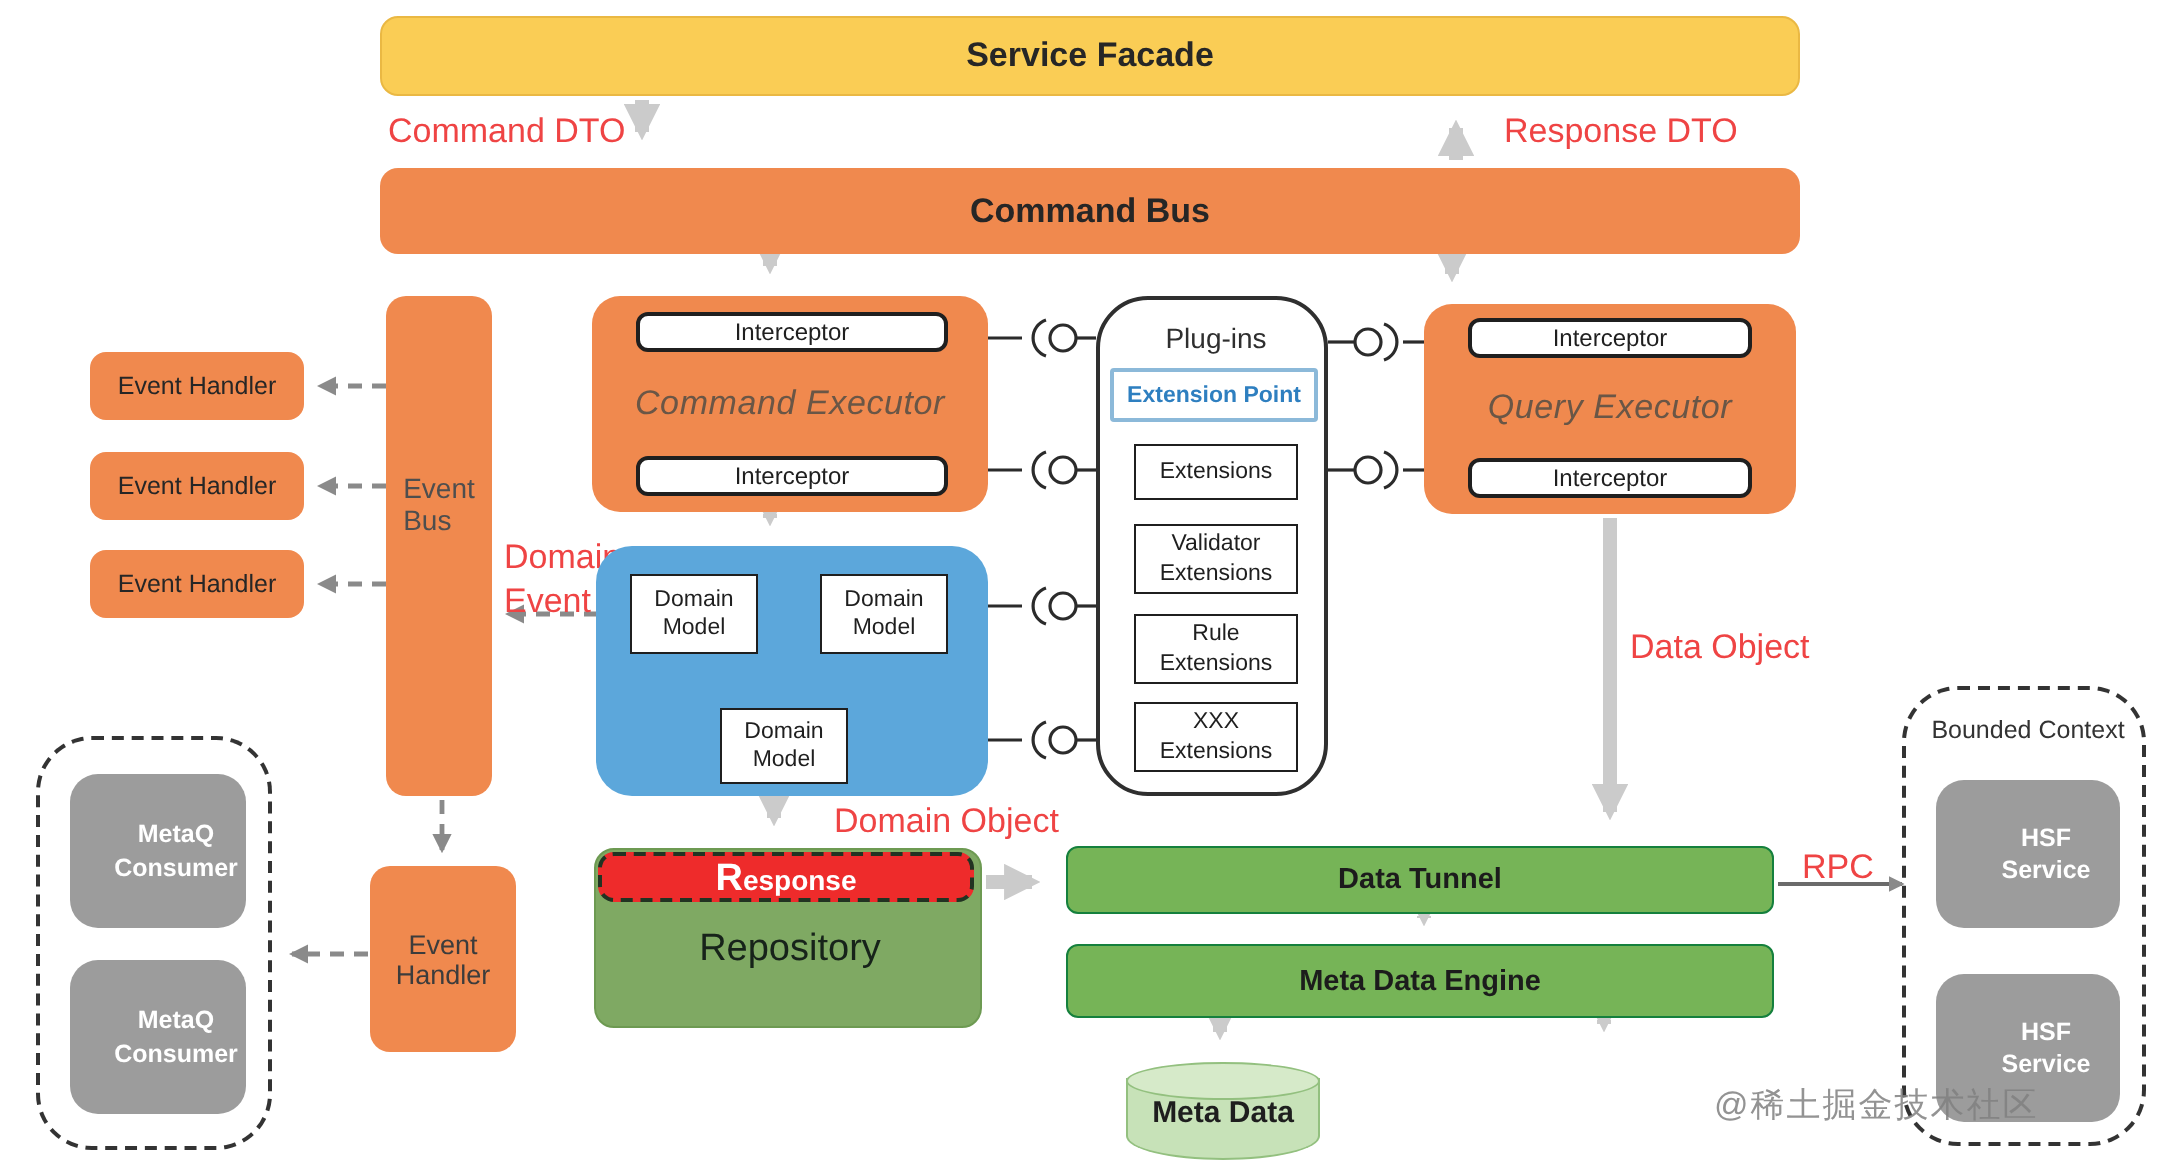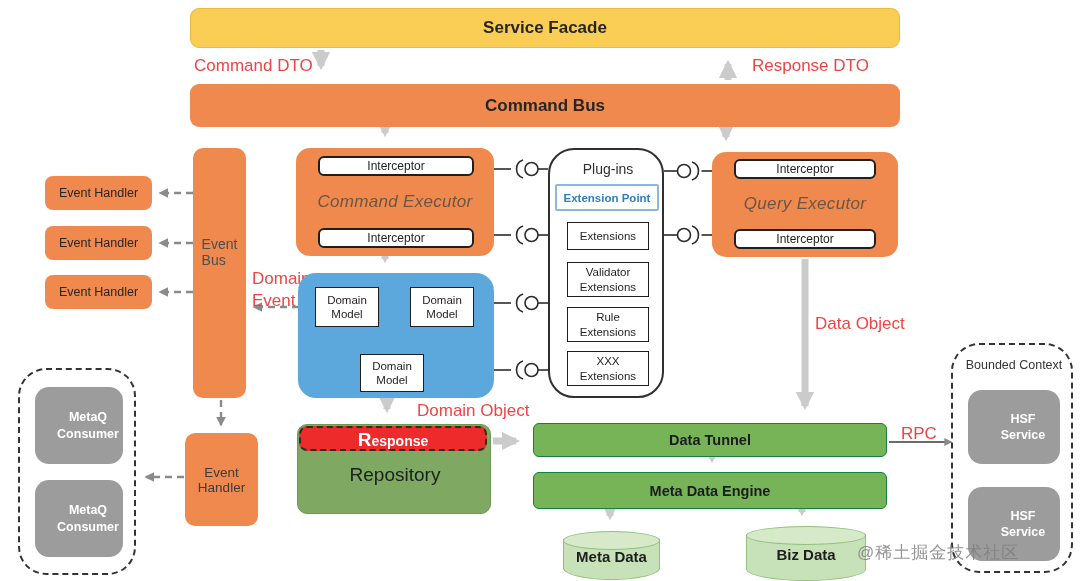--- a/index.html
+++ b/index.html
@@ -259,25 +259,20 @@
   <div class="abs gbar center" style="left:533px; top:472px; width:354px; height:37px;">
     <span>Meta Data Engine</span>
   </div>
 
   <div class="abs" style="left:563px; top:531px; width:97px; height:49px;">
     <div class="cyl-top"></div>
     <div class="cyl-body"></div>
     <div class="cyl-label">Meta Data</div>
   </div>
 
-  <div class="abs" style="left:746px; top:526px; width:120px; height:55px;">
-    <div class="cyl-top"></div>
-    <div class="cyl-body"></div>
-    <div class="cyl-label">Biz Data</div>
-  </div>
 
   <div class="abs dashed-box" style="left:951px; top:343px; width:122px; height:230px;">
     <div class="abs bc-title center" style="left:0; top:12px; width:122px; height:16px;">Bounded Context</div>
     <div class="abs gray-node center prewrap" style="left:15px; top:45px; width:92px; height:74px;">HSF
 Service</div>
     <div class="abs gray-node center prewrap" style="left:15px; top:142px; width:92px; height:74px;">HSF
 Service</div>
   </div>
 
   <div class="abs watermark" style="left:857px; top:541px;">@稀土掘金技术社区</div>

